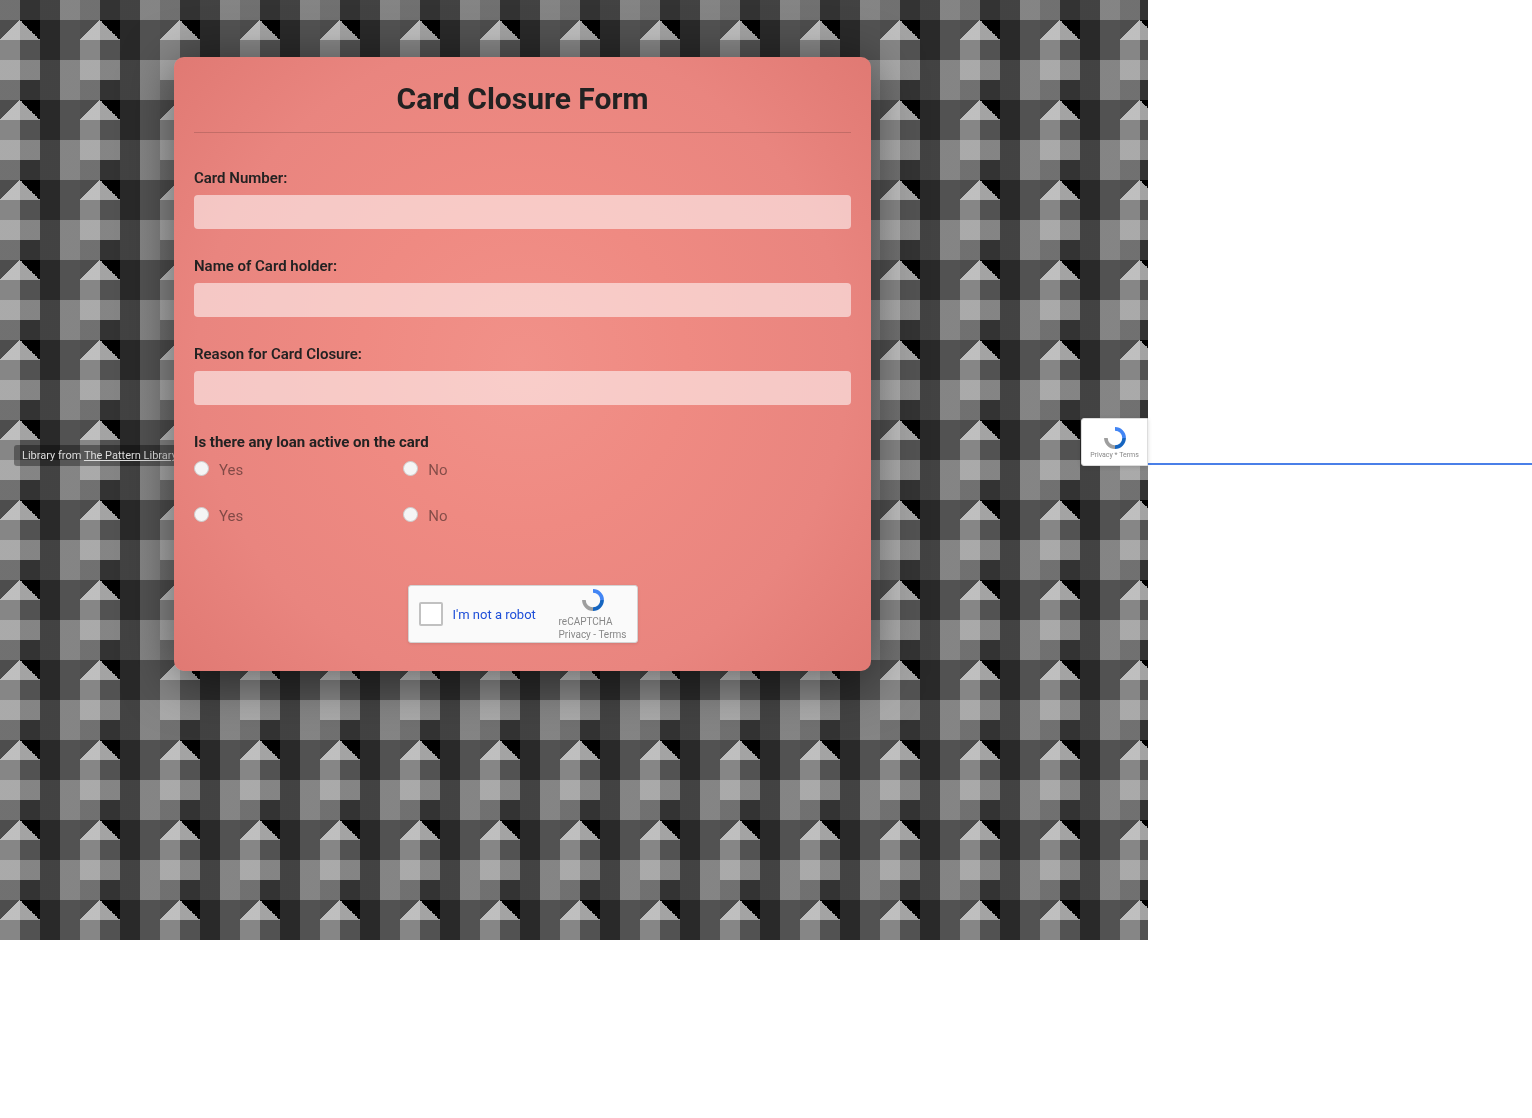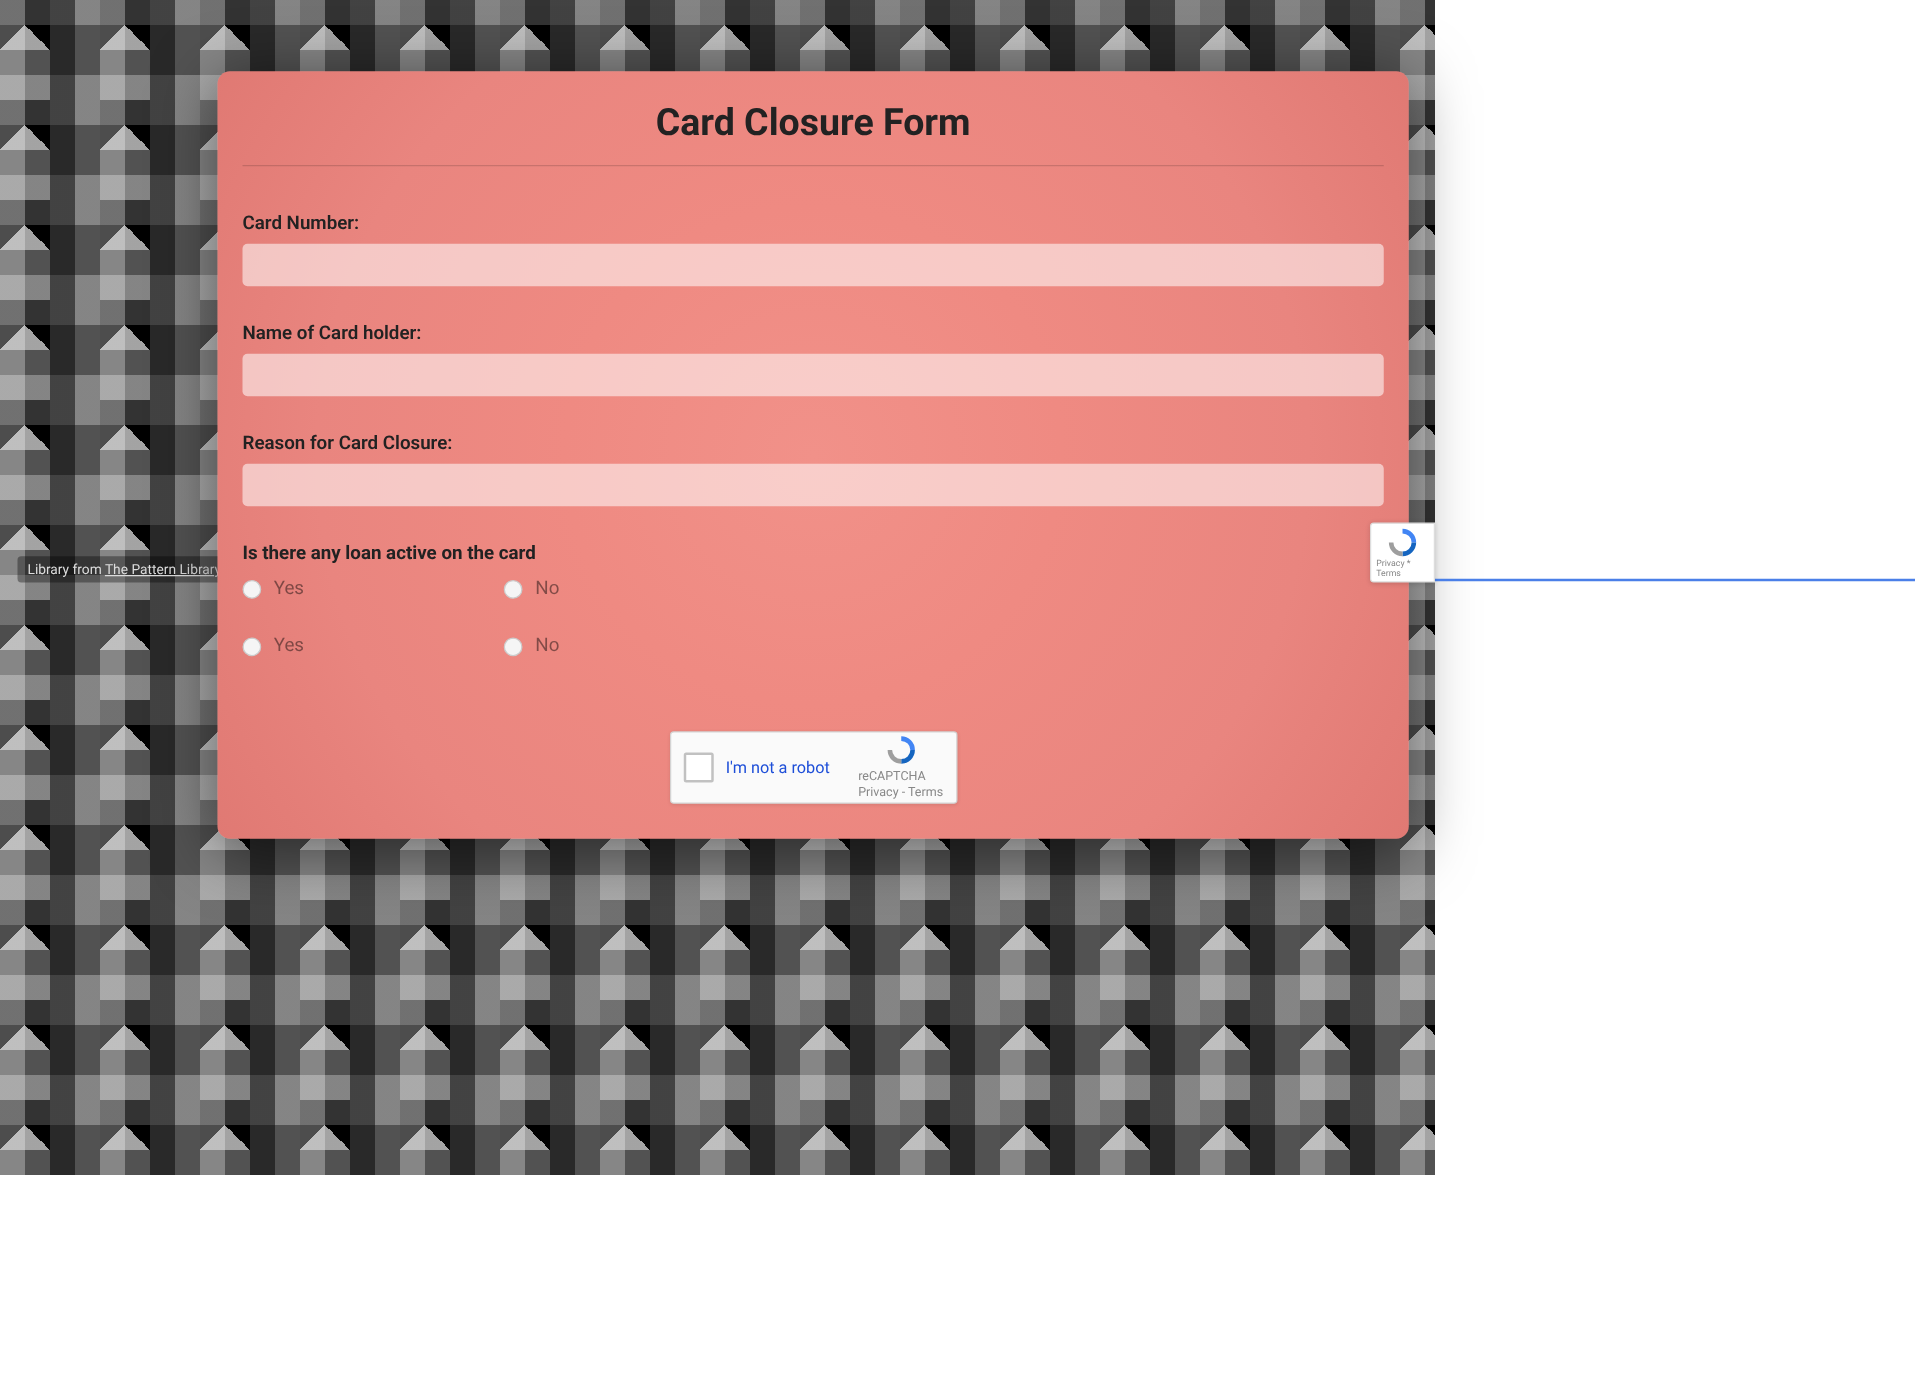--- a/index.html
+++ b/index.html
@@ -58,21 +58,21 @@
     
     .pattern-credit-badge a {
       color: #ddd;
       text-decoration: underline;
     }
     
     .form-card {
       position: absolute;
       left: 174px;
       top: 57px;
-      width: 953px;
+      width: 697px;
       border-radius: 10px;
       background: radial-gradient(circle at 50% 50%, #f19189 0%, #ef8a82 35%, #e9857f 70%, #e07973 100%);
       box-shadow: 0 8px 50px rgba(0,0,0,0.5);
       padding: 16px 20px 28px 20px;
       z-index: 10;
     }
     
     .form-title {
       text-align: center;
       font-size: 30px;
@@ -148,21 +148,21 @@
       margin-bottom: 10px;
     }
     
     .radio-options {
       display: flex;
       gap: 160px;
     }
     
     .radio-option {
       display: flex;
-      align-items: flex-end;
+      align-items: flex-start;
       gap: 10px;
     }
     
     .radio-btn {
       appearance: none;
       width: 15px;
       height: 15px;
       border-radius: 50%;
       background: #f5f5f5;
       border: 1px solid #ccc;
@@ -234,21 +234,21 @@
       border-radius: 24px;
       padding: 12px 24px;
       font-size: 16px;
       cursor: pointer;
     }
     
     .recaptcha-badge {
       position: absolute;
       right: calc(1532px - 1148px);
       top: 418px;
-      width: 52px;
+      width: 67px;
       height: 48px;
       background: #fff;
       border: 1px solid #ddd;
       border-radius: 3px 0 0 3px;
       box-shadow: 0 1px 4px rgba(0,0,0,0.15);
       z-index: 20;
       display: flex;
       flex-direction: column;
       align-items: center;
       justify-content: center;

